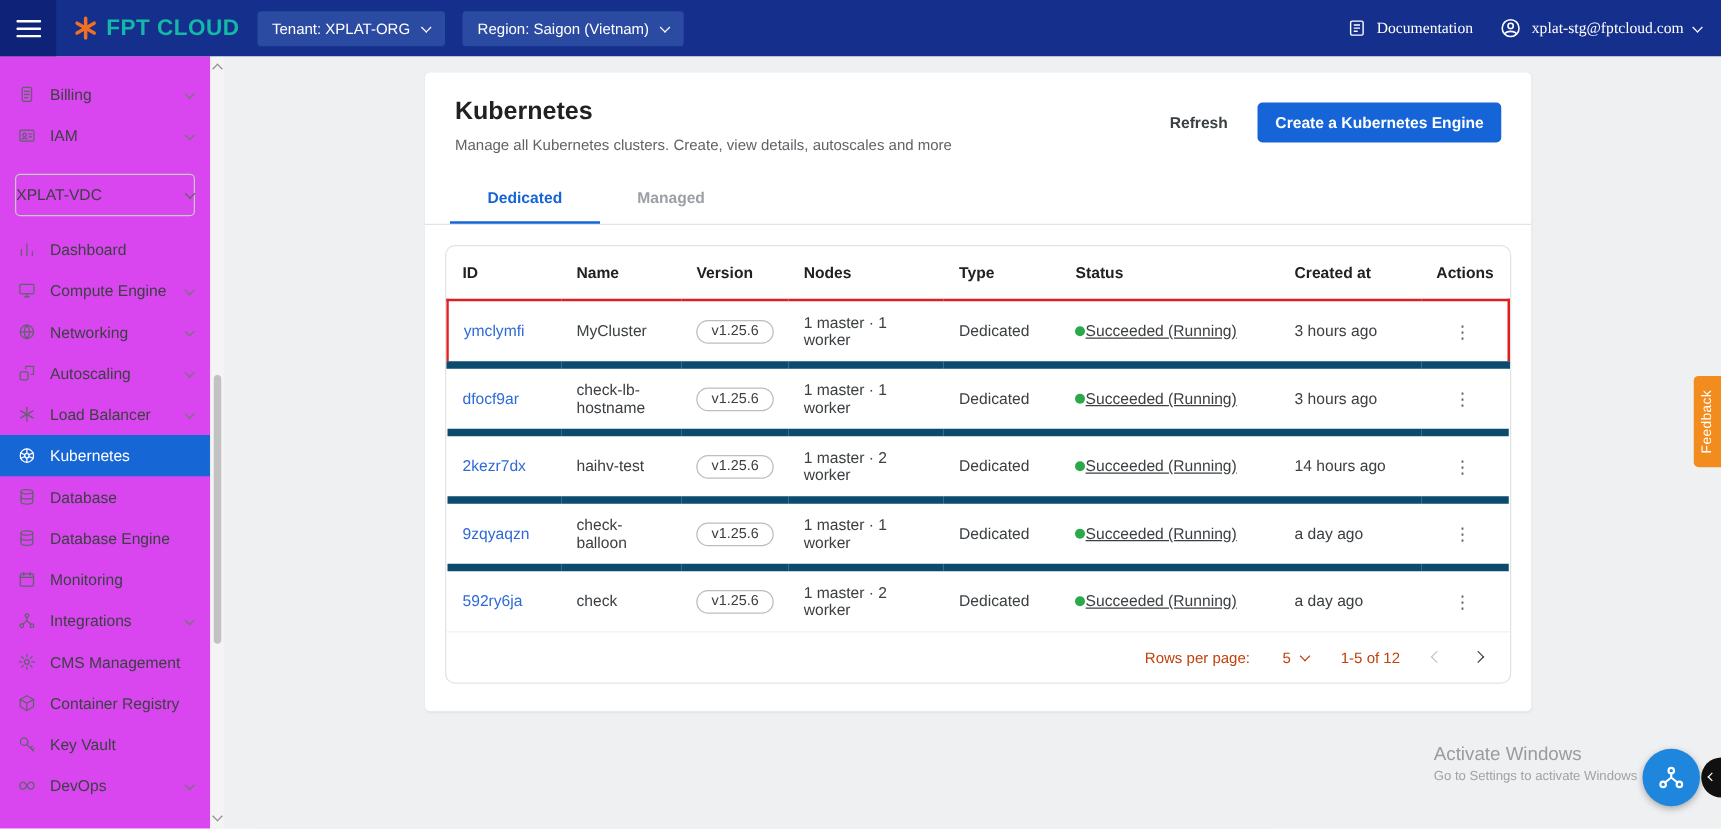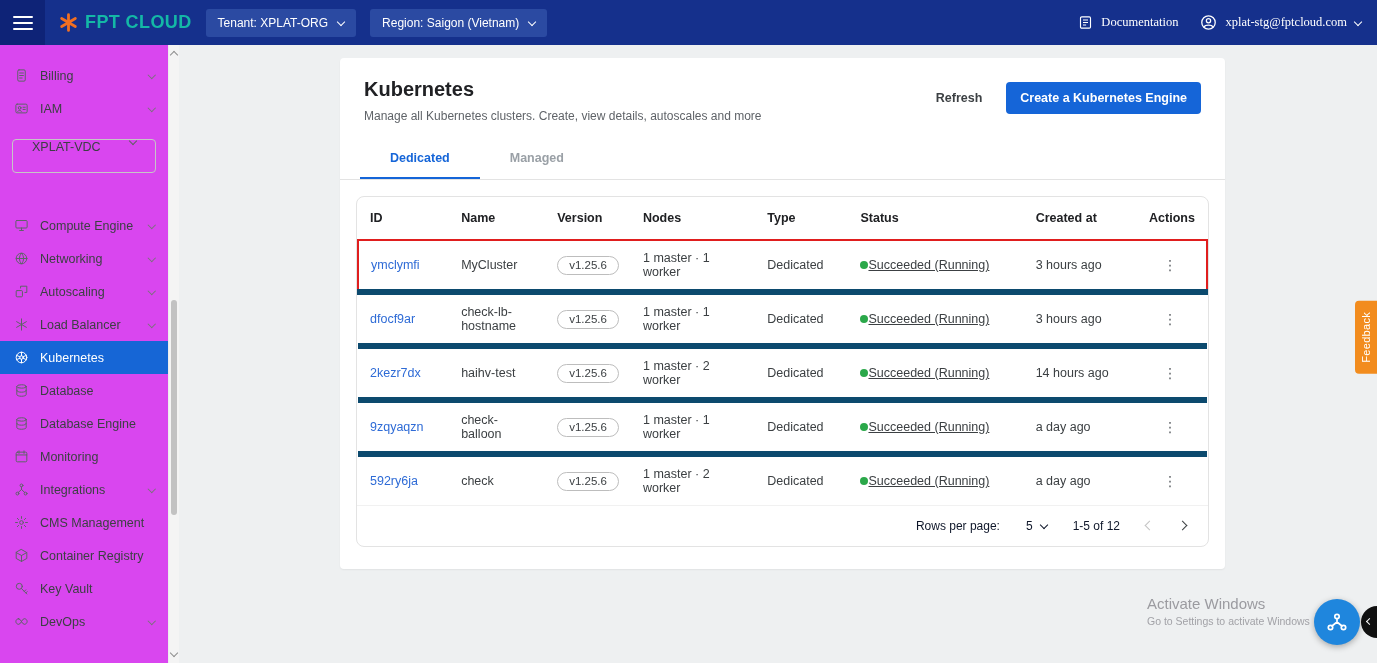--- a/index.html
+++ b/index.html
@@ -19,21 +19,21 @@
   .chev.left  { transform:rotate(135deg); }
   .chev.right { transform:rotate(-45deg); }
 
   
   .sidebar { position:absolute; top:45px; left:0; width:168px; bottom:0; background:#d946ef; z-index:4; padding-top:14px; }
   .side-item { height:33px; display:flex; align-items:center; gap:11px; padding:0 14px; font-size:12.5px; color:#3c4043; cursor:pointer; white-space:nowrap; }
   .side-item .icn { width:15px; height:15px; color:#5f6368; display:flex; flex:0 0 auto; }
   .side-item .chev { margin-left:auto; color:#757575; width:5.5px; height:5.5px; }
   .side-item.active { background:#1666d6; color:#fff; }
   .side-item.active .icn { color:#fff; }
-  .vdc-select { margin:14px 12px 36px; border:1px solid #c6c6c6; border-radius:4px; height:34px; display:flex; justify-content:space-between; padding:0 19px; font-size:12.5px; color:#3c4043; cursor:pointer; }
+  .vdc-select { margin:14px 12px 10px; border:1px solid #c6c6c6; border-radius:4px; height:34px; display:flex; align-items:center; justify-content:space-between; padding:0 0; font-size:12.5px; color:#3c4043; cursor:pointer; }
   .vdc-select .chev { color:#616161; }
 
   
   .scrollstrip { position:absolute; top:45px; left:168px; width:11px; bottom:0; background:#f4f4f4; border-left:1px solid #ececec; z-index:4; }
   .scrollstrip .thumb { position:absolute; left:2px; width:6px; top:255px; height:215px; background:#c2c2c2; border-radius:3px; cursor:pointer; }
   .scrollstrip .arr { position:absolute; left:2px; width:6px; height:6px; border-right:1.5px solid #8f8f8f; border-bottom:1.5px solid #8f8f8f; }
   .scrollstrip .arr.up { top:7px; transform:rotate(-135deg); }
   .scrollstrip .arr.down { bottom:7px; transform:rotate(45deg); }
 
   
@@ -56,21 +56,21 @@
   td { padding:10px 12px; border-top:6px solid #0c4a6e; color:#3c4043; }
   .link { color:#2e6bd6; cursor:pointer; }
   .vchip { display:inline-block; border:1px solid #bdbdbd; border-radius:11px; padding:2.5px 11px; font-size:11.5px; color:#3c4043; background:#fff; }
   .statuswrap { display:flex; align-items:center; gap:0;text-decoration:underline; }
   .dot { width:8px; height:8px; border-radius:50%; background:#2ba84a; display:inline-block; flex:0 0 auto; }
   .kebab { background:none; border:none; color:#5f6368; font-size:14px; cursor:pointer; padding:0 0 0 14px; font-family:inherit; }
   tr.row-highlight td { border-top:2px solid #e01e1e; border-bottom:2px solid #e01e1e; }
   tr.row-highlight td:first-child { border-left:2px solid #e01e1e; }
   tr.row-highlight td:last-child { border-right:2px solid #e01e1e; }
 
-  .pager { display:flex; justify-content:flex-end; align-items:center; gap:26px; padding:13px 22px; border-top:1px solid #f1f1f1; font-size:12px; color:#0f172a; }
+  .pager { display:flex; justify-content:flex-end; align-items:center; gap:26px; padding:13px 22px; border-top:1px solid #f1f1f1; font-size:12px; color:#c2410c; }
   .rpp { display:flex; align-items:center; gap:8px; cursor:pointer; }
   .nav { cursor:pointer; color:#3c4043; display:flex; align-items:center; }
   .nav .chev { width:7px; height:7px; border-width:1.8px; }
   .nav.disabled { color:#c4c4c4; cursor:default; }
 
   
   .feedback { position:absolute; right:0; top:301px; background:#f28c1e; color:#fff; writing-mode:vertical-rl; transform:rotate(180deg); font-size:11px; padding:11px 5px; border-radius:0 4px 4px 0; cursor:pointer; z-index:6; letter-spacing:.3px; }
   .watermark { position:absolute; left:1147px; top:595px; color:#9b9ba0; z-index:3; }
   .watermark .w1 { font-size:15px; }
   .watermark .w2 { font-size:10.5px; margin-top:3px; color:#a2a2a7; }
@@ -160,20 +160,30 @@
         </div>
       </div>
     <div class="vdc-select">
       <span>XPLAT-VDC</span>
       <i class="chev"></i>
     </div>
     <div id="side-main">
         <div class="side-item">
           <span class="icn">
             <svg viewBox="0 0 24 24" width="15" height="15" fill="none" stroke="currentColor" stroke-width="1.6" stroke-linecap="round" stroke-linejoin="round">
+              <line x1="5" y1="20" x2="5" y2="12"></line>
+              <line x1="12" y1="20" x2="12" y2="5"></line>
+              <line x1="19" y1="20" x2="19" y2="15"></line>
+            </svg>
+          </span>
+          <span>Dashboard</span>
+        </div>
+        <div class="side-item">
+          <span class="icn">
+            <svg viewBox="0 0 24 24" width="15" height="15" fill="none" stroke="currentColor" stroke-width="1.6" stroke-linecap="round" stroke-linejoin="round">
               <rect x="3" y="4" width="18" height="12" rx="1.5"></rect>
               <line x1="9" y1="20" x2="15" y2="20"></line>
               <line x1="12" y1="16" x2="12" y2="20"></line>
             </svg>
           </span>
           <span>Compute Engine</span>
           <i class="chev"></i>
         </div>
         <div class="side-item">
           <span class="icn">

